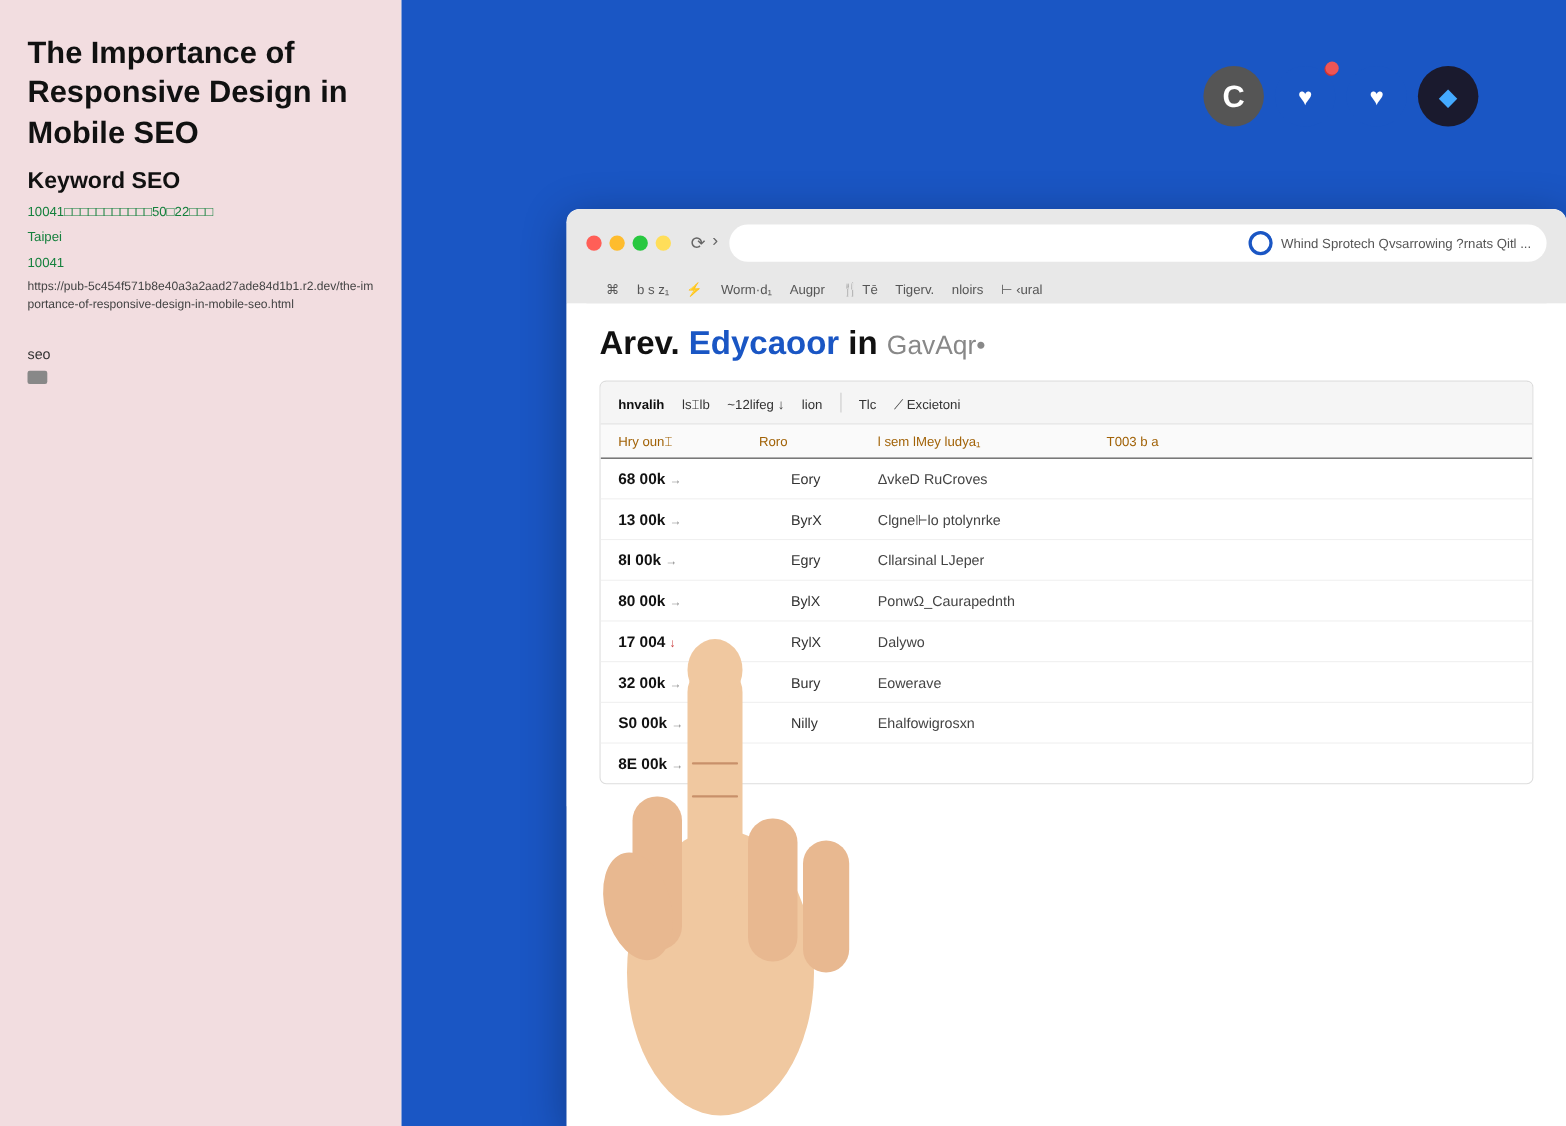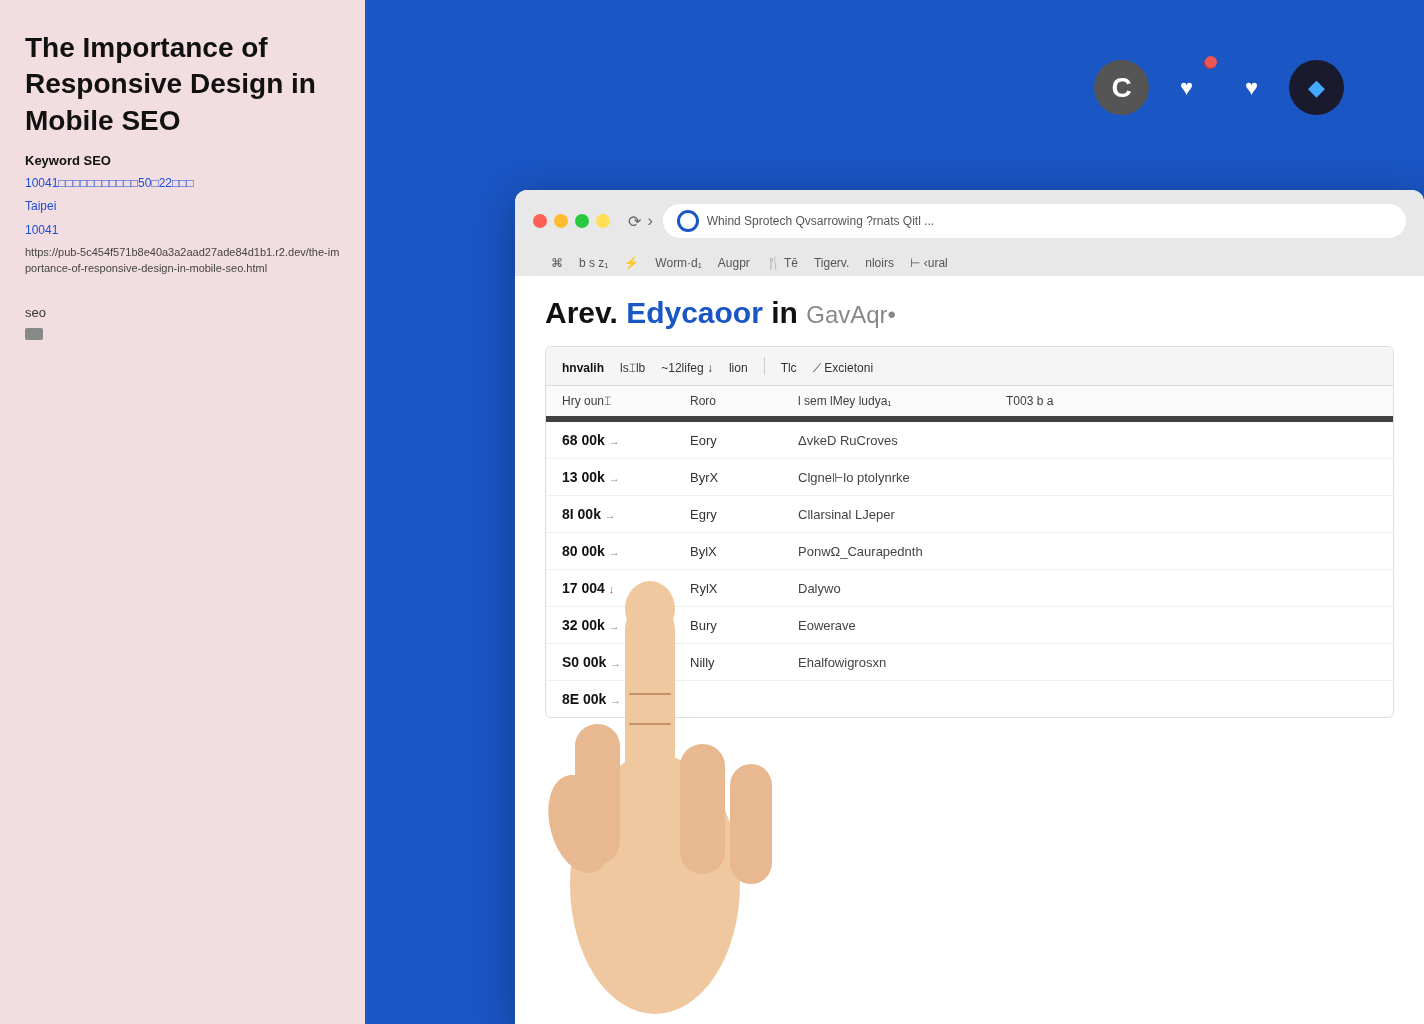--- a/index.html
+++ b/index.html
@@ -23,28 +23,28 @@
       gap: 0;
     }
     .left-panel .article-title {
       font-size: 28px;
       font-weight: 700;
       color: #111;
       line-height: 1.3;
       margin-bottom: 14px;
     }
     .left-panel .keyword-label {
-      font-size: 13px;
+      font-size: 21px;
       font-weight: 700;
       color: #111;
       margin-bottom: 6px;
     }
     .left-panel .meta-text {
       font-size: 12px;
-      color: #1d4ed8;
+      color: #15803d;
       line-height: 1.6;
       margin-bottom: 4px;
     }
     .left-panel .url-text {
       font-size: 11px;
       color: #444;
       word-break: break-all;
       line-height: 1.5;
       margin-bottom: 28px;
     }
@@ -120,20 +120,21 @@
     .address-bar {
       flex: 1;
       background: #fff;
       border-radius: 20px;
       padding: 6px 14px;
       display: flex;
       align-items: center;
       gap: 8px;
       font-size: 13px;
       color: #333;
+      justify-content: flex-end;
     }
     .address-circle {
       width: 22px;
       height: 22px;
       border-radius: 50%;
       border: 3px solid #1a56c4;
       flex-shrink: 0;
     }
     .address-text {
       font-size: 12px;
@@ -196,23 +197,23 @@
     .table-header-divider {
       width: 1px;
       height: 18px;
       background: #ccc;
     }
     .table-sub-header {
       display: grid;
       grid-template-columns: 120px 100px 200px 120px 100px;
       padding: 8px 16px;
       background: #fafafa;
-      border-bottom: 6px solid #404040;
+      border-bottom: 1px solid #404040;
       font-size: 12px;
-      color: #404040;
+      color: #a16207;
       gap: 8px;
     }
     .table-row-item {
       display: grid;
       grid-template-columns: 120px 100px 200px 120px 100px;
       padding: 10px 16px;
       border-bottom: 1px solid #f0f0f0;
       font-size: 13px;
       align-items: center;
       gap: 8px;
@@ -220,21 +221,21 @@
     .table-row-item:last-child { border-bottom: none; }
     .rank-num {
       font-weight: 700;
       color: #111;
       font-size: 14px;
     }
     .rank-arrow {
       color: #888;
       font-size: 11px;
     }
-    .row-name { color: #333; }
+    .row-name { color: #333; margin-left: 29px; }
     .row-desc { color: #444; }
 
     
     .hand-overlay {
       position: absolute;
       bottom: 0;
       left: -60px;
       width: 380px;
       height: 700px;
       pointer-events: none;

